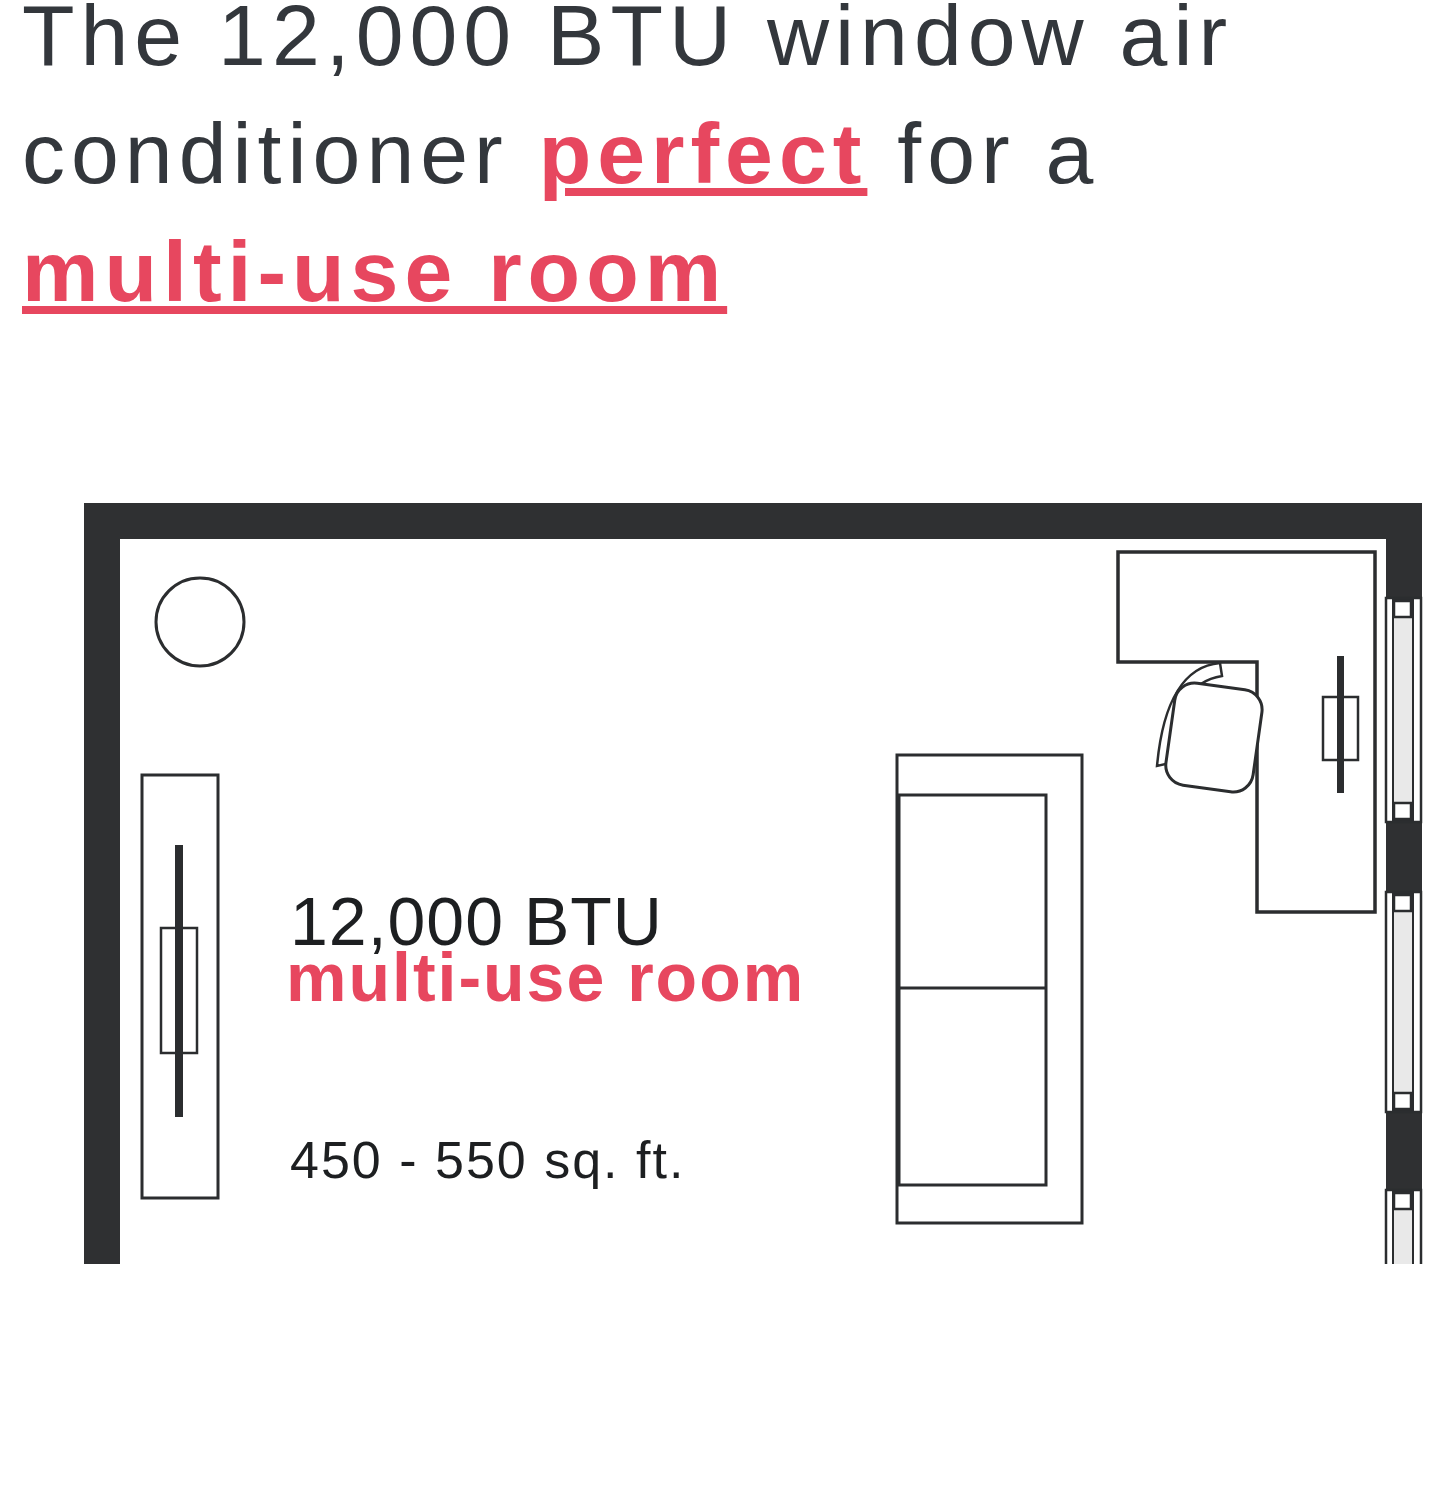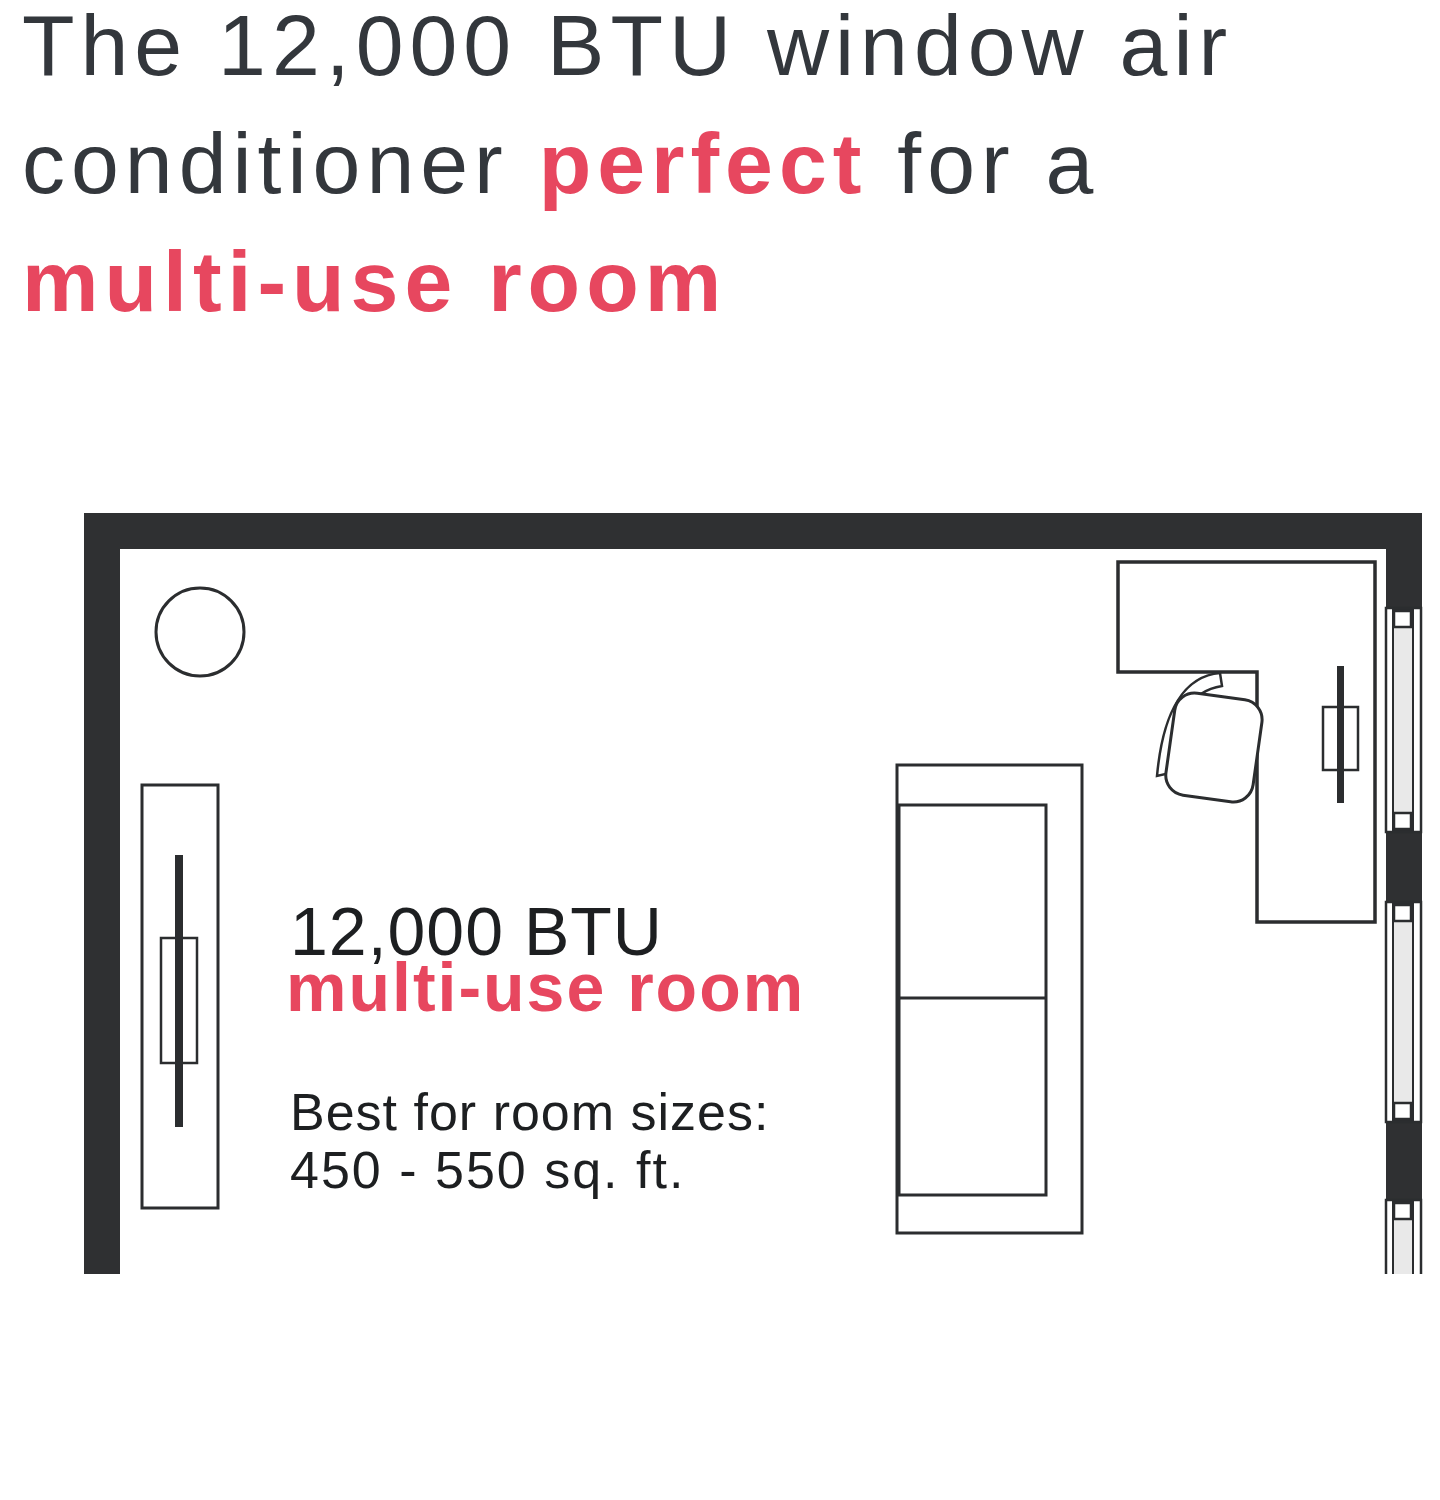--- a/index.html
+++ b/index.html
@@ -1,23 +1,23 @@
 <!DOCTYPE html>
 <html style="--accent: #e7475f; --wall: #2f3032; --line: #2b2d2f; --ink: #1d1f21; --ink-soft: #33373c; --glass: #e9e9e9;"><head>
 <meta charset="utf-8">
 <style>
   html,body{margin:0;padding:0;background:#fff;}
   .canvas{position:relative;width:1440px;height:1264px;background:#fff;overflow:hidden;
-          font-family:"Liberation Sans",sans-serif;color:var(--ink);margin-top:10px;}
+          font-family:"Liberation Sans",sans-serif;color:var(--ink);}
   
   .headline{position:absolute;left:22px;top:-24px;width:1400px;
             font-size:86px;line-height:118px;font-weight:400;letter-spacing:6px;
             color:var(--ink-soft);}
   .accent{color:var(--accent);}
-  .bold{font-weight:700;}
+  .bold{font-weight:700;text-decoration:underline;}
   
   .lbl{position:absolute;white-space:nowrap;}
   .lbl-btu{left:290px;top:882px;font-size:68px;letter-spacing:1px;color:var(--ink);}
   .lbl-room{left:286px;top:938px;font-size:68px;font-weight:700;letter-spacing:2px;color:var(--accent);}
   .lbl-best{left:290px;top:1072px;font-size:52px;letter-spacing:1px;color:var(--ink);}
   .lbl-size{left:290px;top:1130px;font-size:52px;font-weight:400;letter-spacing:2px;color:var(--ink);text-align:center;}
   
   svg.plan{position:absolute;left:0;top:0;}
   .wall{fill:var(--wall);stroke:none;}
   .furn{fill:#fff;stroke:var(--line);stroke-width:3px;}
@@ -104,16 +104,15 @@
     <rect x="1351" y="1314" width="80" height="123" fill="none" class="openline"></rect>
 
     <g>
       <path class="openline" d="M272,1430 A150,150 0 0 0 122,1280"></path>
       <rect class="furn-thin" x="120" y="1421" width="152" height="12"></rect>
     </g>
   </svg>
 
   <div class="lbl lbl-btu">12,000 BTU</div>
   <div class="lbl lbl-room">multi-use room</div>
-  <div class="lbl lbl-best">Best for room sizes:</div>
   <div class="lbl lbl-size">450 - 550 sq. ft.</div>
 
 </div>
 
 </body></html>

